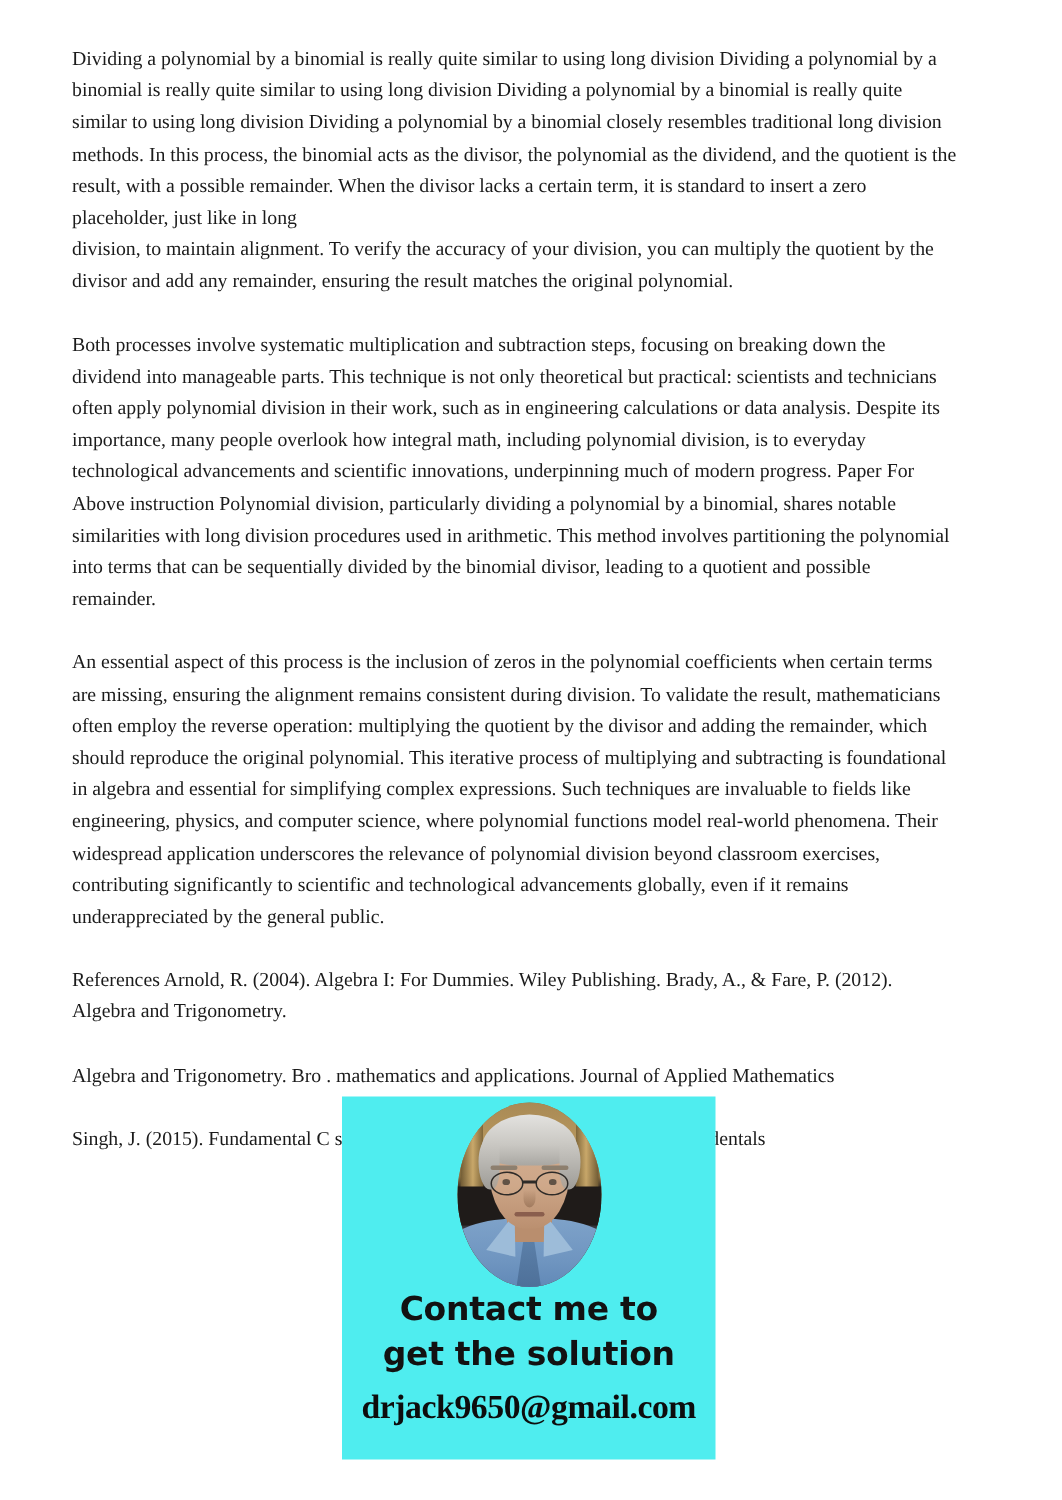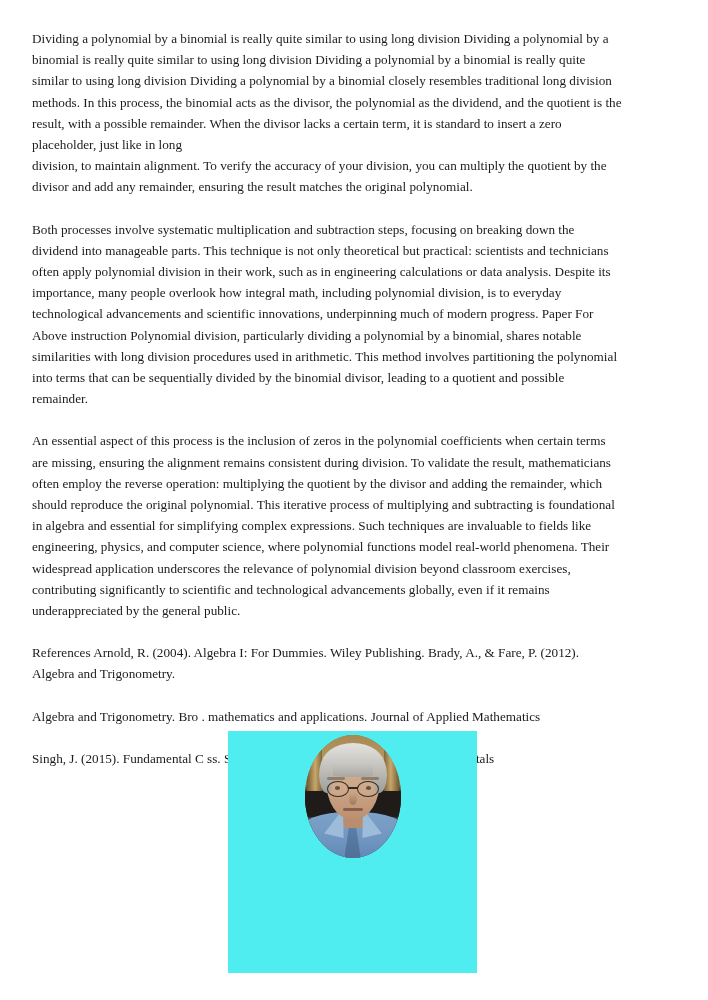--- a/index.html
+++ b/index.html
@@ -18,21 +18,21 @@
   #page {
     position: absolute;
     left: 0; top: 0;
     width: 708px;
     height: 1000px;
     background: #ffffff;
   }
 
   #doc-body {
     position: absolute;
-    left: 32px;
+    left: 48px;
     top: 28px;
     width: 590px;
   }
 
   .para {
     font-family: "Liberation Serif", "DejaVu Serif", serif;
     font-size: 13.2px;
     line-height: 21.2px;
     color: #1b1b1b;
     text-align: left;
@@ -252,16 +252,21 @@
       <div class="ph-eye r"></div>
       <div class="ph-glasses">
         <div class="ph-lens l"></div>
         <div class="ph-lens r"></div>
         <div class="ph-bridge"></div>
       </div>
       <div class="ph-nose"></div>
       <div class="ph-mouth"></div>
     </div>
 
+    <div id="contact-lines">
+      <div class="contact-line">Contact me to</div>
+      <div class="contact-line">get the solution</div>
+      <div id="contact-email">drjack9650@gmail.com</div>
+    </div>
 
   </div>
 
 </div>
 
 </body></html>

